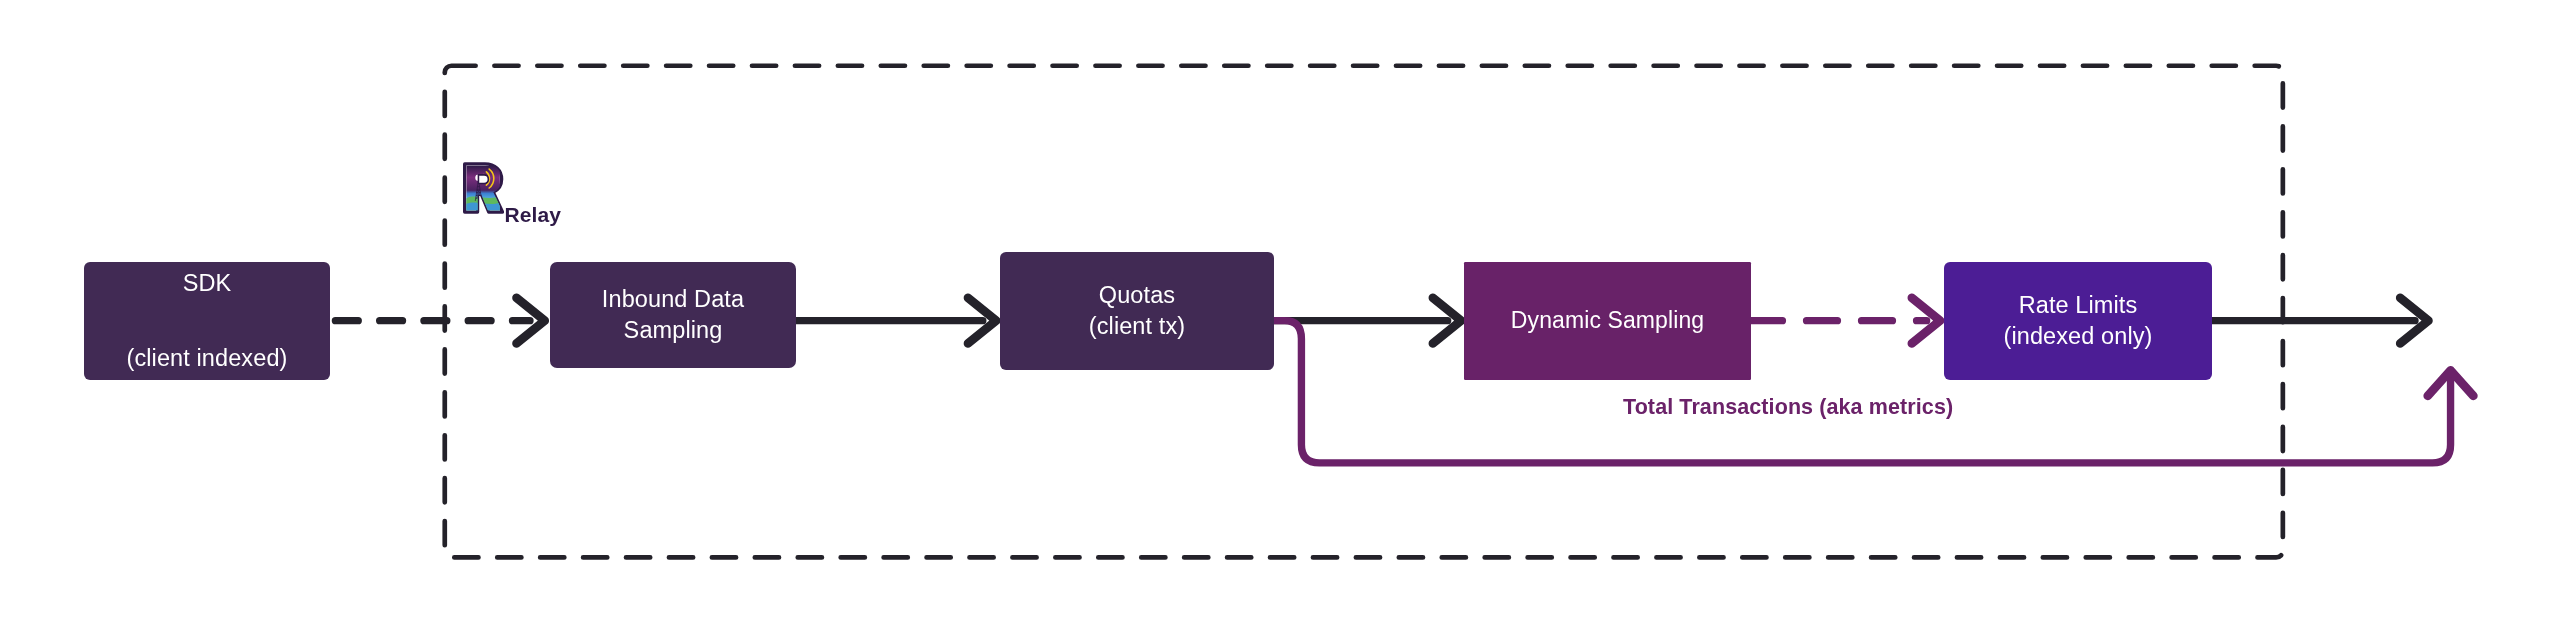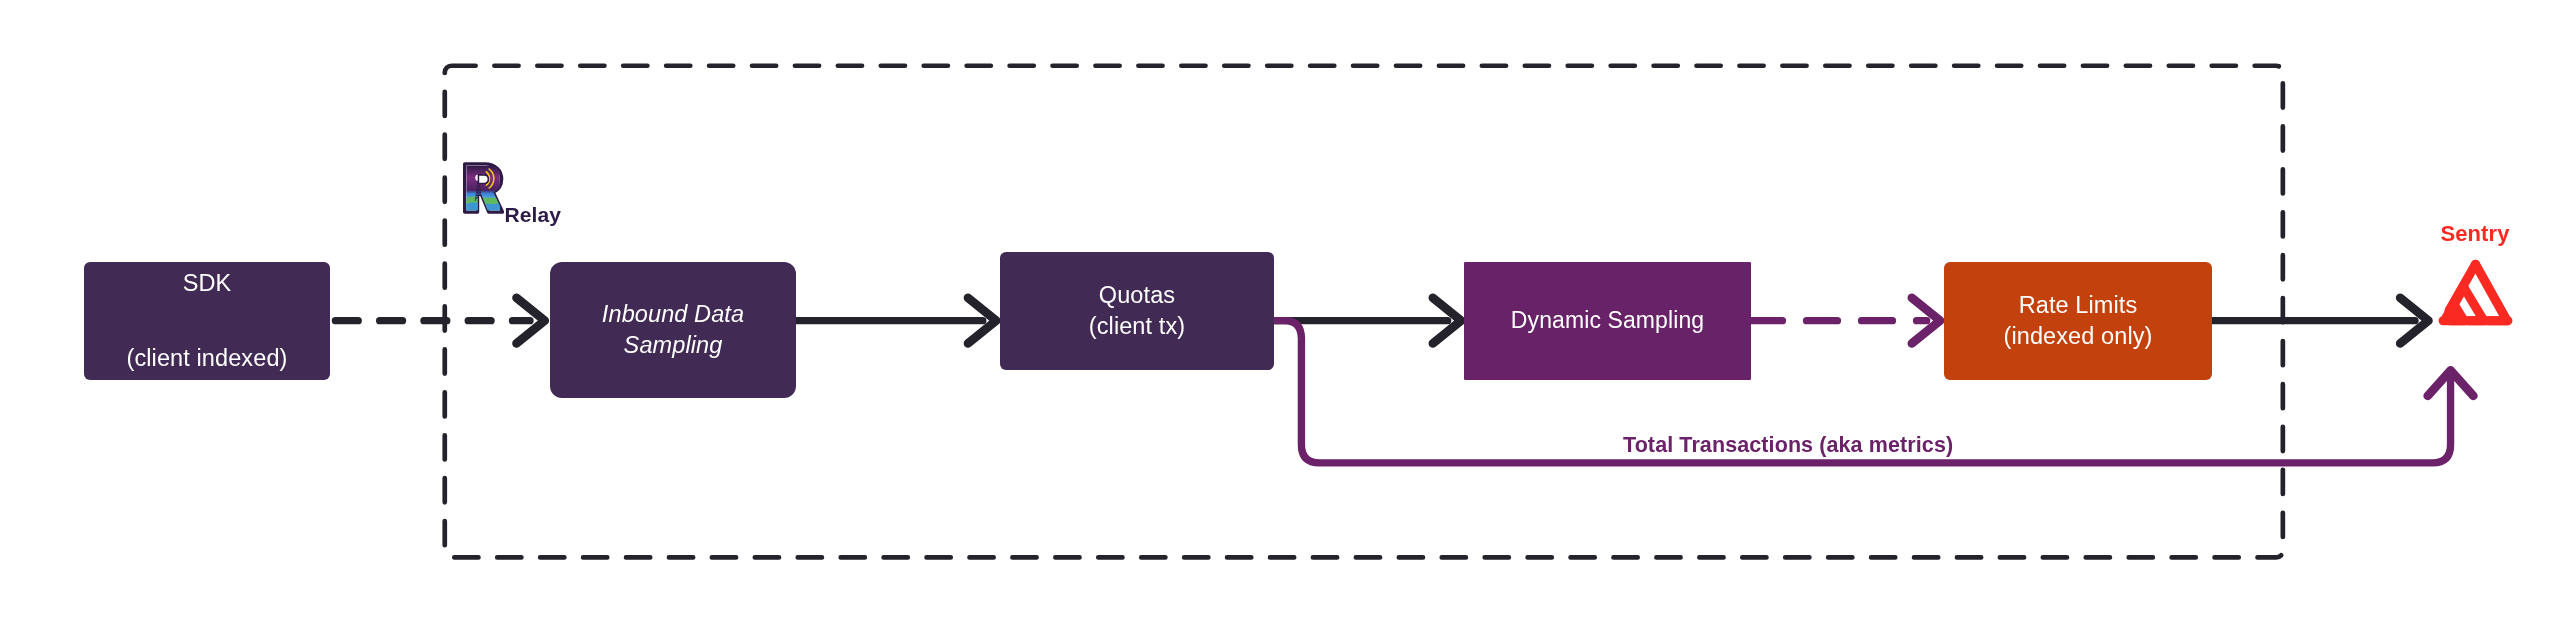--- a/index.html
+++ b/index.html
@@ -24,34 +24,34 @@
     box-sizing:border-box;
     z-index:4;
   }
   .node .ln{display:block;white-space:nowrap;}
 
   .node-sdk{
     left:84px;top:262px;width:246px;height:118px;
     background:#412A54;border-radius:6px;font-size:23.5px;gap:44px;
   }
   .node-filters{
-    left:550px;top:262px;width:246px;height:136px;
-    background:#412A54;border-radius:12px;font-size:23.5px;font-style:italic;
+    left:550px;top:262px;width:246px;height:106px;
+    background:#412A54;border-radius:7px;font-size:23.5px;
   }
   .node-quotas{
     left:1000px;top:252px;width:274px;height:118px;
     background:#412A54;border-radius:6px;font-size:23.5px;
   }
   .node-dynamic{
     left:1464px;top:262px;width:287px;height:118px;
     background:#682268;border-radius:1.3px;font-size:23px;
   }
   .node-rate{
     left:1944px;top:262px;width:268px;height:118px;
-    background:#c2410c;border-radius:6px;font-size:23.5px;
+    background:#4c1d95;border-radius:6px;font-size:23.5px;
   }
 
   
   .relay-wrap{
     position:absolute;left:460px;top:93px;width:101px;height:134px;
     display:flex;flex-direction:row;align-items:flex-end;z-index:5;
   }
   .relay-logo{width:64px;height:78px;display:block;}
   .relay-label{
     margin-top:8px;font-size:21px;font-weight:bold;color:#2E1A47;
@@ -64,21 +64,21 @@
     display:flex;flex-direction:column;align-items:center;z-index:5;
   }
   .sentry-label{
     font-size:22px;font-weight:bold;color:#FA2A23;letter-spacing:0.1px;
     white-space:nowrap;margin-bottom:4px;
   }
   .sentry-logo{width:83px;height:83px;display:block;}
 
   
   .metrics-caption{
-    position:absolute;left:1623px;top:433px;
+    position:absolute;left:1623px;top:395px;
     font-size:21.5px;font-weight:bold;color:#6B2269;
     white-space:nowrap;z-index:6;letter-spacing:0.1px;
   }
 </style>
 </head>
 <body>
 
 <div id="stage">
 
   <svg class="svg-layer" viewBox="0 0 3840 960">
@@ -173,38 +173,17 @@
         <g stroke="#F5C518" stroke-width="3.4" fill="none" stroke-linecap="round">
           <path d="M51 29 A12 12 0 0 1 51 46"></path>
           <path d="M57 23 A19 19 0 0 1 57 52"></path>
           <path d="M63 17 A26 26 0 0 1 63 58"></path>
         </g>
       </g>
     </svg>
     <div class="relay-label">Relay</div>
   </div>
 
-  <div class="sentry-wrap">
-    <div class="sentry-label">Sentry</div>
-    <svg class="sentry-logo" viewBox="0 0 100 92">
-      <g fill="none" stroke="#FA2A23" stroke-width="11" stroke-linejoin="round" stroke-linecap="round">
-
-        <path d="M50 12 L88 80 L66 80"></path>
-        <path d="M50 12 L18 68"></path>
-
-        <path d="M36 40 L60 80 L42 80"></path>
-        <path d="M36 40 L15 76 L26 76"></path>
-
-        <path d="M24 60 L36 80 L20 80"></path>
-      </g>
-      <g fill="none" stroke="#FA2A23" stroke-width="10" stroke-linejoin="round" stroke-linecap="round">
-        <path d="M50 12 L88 80"></path>
-        <path d="M12 80 L24 60"></path>
-      </g>
-
-      <path d="M11 80 L89 80" stroke="#FA2A23" stroke-width="11" stroke-linecap="round"></path>
-    </svg>
-  </div>
 
   <div class="metrics-caption">Total Transactions (aka metrics)</div>
 
 </div>
 
 
 </body></html>

